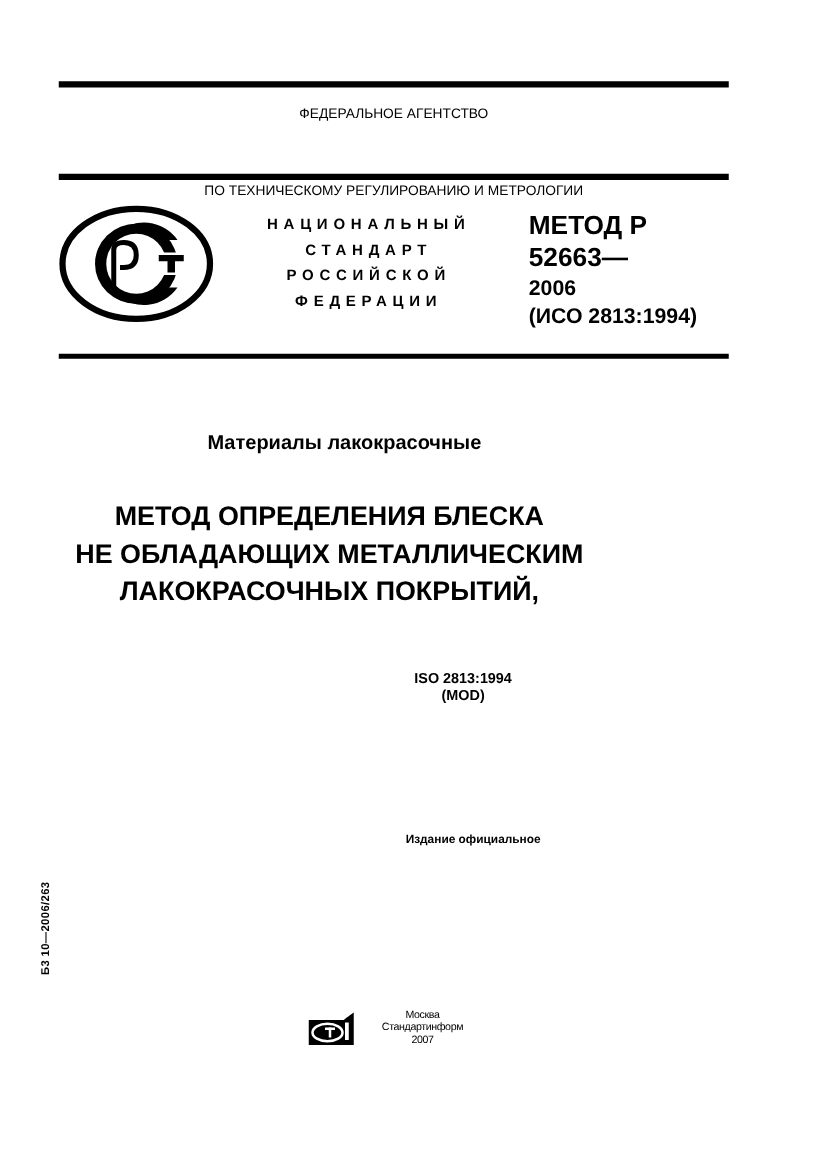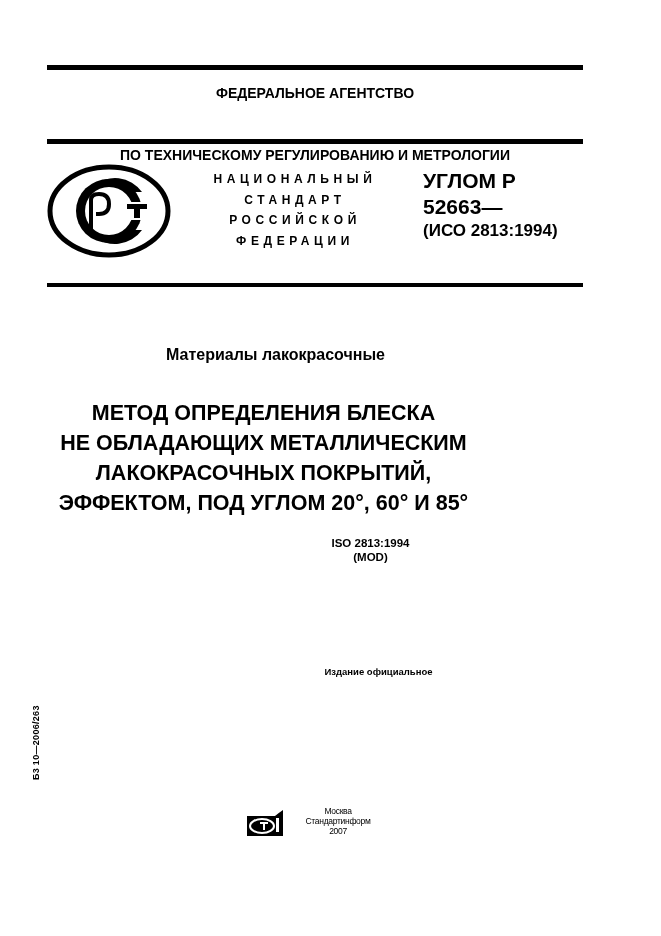--- a/index.html
+++ b/index.html
@@ -3,21 +3,21 @@
   <meta charset="utf-8">
   <style>
     html, body { margin: 0; padding: 0; background: #ffffff; }
     body {
       width: 661px; height: 936px; position: relative; overflow: hidden;
       font-family: "Liberation Sans", sans-serif; color: #000;
     }
     .abs { position: absolute; }
     .rule { position: absolute; background: #000; }
 
-    .agency { left: 47px; width: 536px; font-size: 14px; font-weight: bold; text-align: center; }
+    .agency { left: 47px; width: 536px; font-size: 11px; font-weight: normal; text-align: center; }
 
     .logo { left: 47px; top: 164px; width: 124px; height: 94px; }
 
     .national { left: 180px; width: 230px; text-align: center; font-weight: bold; font-size: 12px; letter-spacing: 4.6px; }
 
     .gost { left: 423px; font-weight: bold; font-size: 17px; line-height: 22px; }
     .gost .big { font-size: 21px; }
 
     .subtitle { left: 0; width: 551px; top: 346px; text-align: center; font-weight: bold; font-size: 16px; }
 
@@ -60,32 +60,32 @@
     <rect x="87" y="40" width="6" height="14" fill="#000"></rect>
   </svg>
 </div>
 
 <div class="abs national" style="top:172px;">НАЦИОНАЛЬНЫЙ</div>
 <div class="abs national" style="top:193px;text-align:center;">СТАНДАРТ</div>
 <div class="abs national" style="top:213px;">РОССИЙСКОЙ</div>
 <div class="abs national" style="top:234px;">ФЕДЕРАЦИИ</div>
 
 <div class="abs gost" style="top:168px;">
-  <div class="big" style="line-height:26px;">УГЛОМ Р</div>
+  <div class="big" style="line-height:26px;">МЕТОД Р</div>
   <div class="big" style="line-height:26px;">52663—</div>
+  <div>2006</div>
   <div>(ИСО 2813:1994)</div>
 </div>
 
 <div class="abs subtitle">Материалы лакокрасочные</div>
 
 <div class="abs title">
   <div>МЕТОД ОПРЕДЕЛЕНИЯ БЛЕСКА</div>
   <div>НЕ ОБЛАДАЮЩИХ МЕТАЛЛИЧЕСКИМ</div>
   <div>ЛАКОКРАСОЧНЫХ ПОКРЫТИЙ,</div>
-  <div>ЭФФЕКТОМ, ПОД УГЛОМ 20°, 60° И 85°</div>
 </div>
 
 <div class="abs iso">
   <div>ISO 2813:1994</div>
   <div>(MOD)</div>
 </div>
 
 <div class="abs edition">Издание официальное</div>
 
 <div class="abs side-code">Б3 10—2006/263</div>

